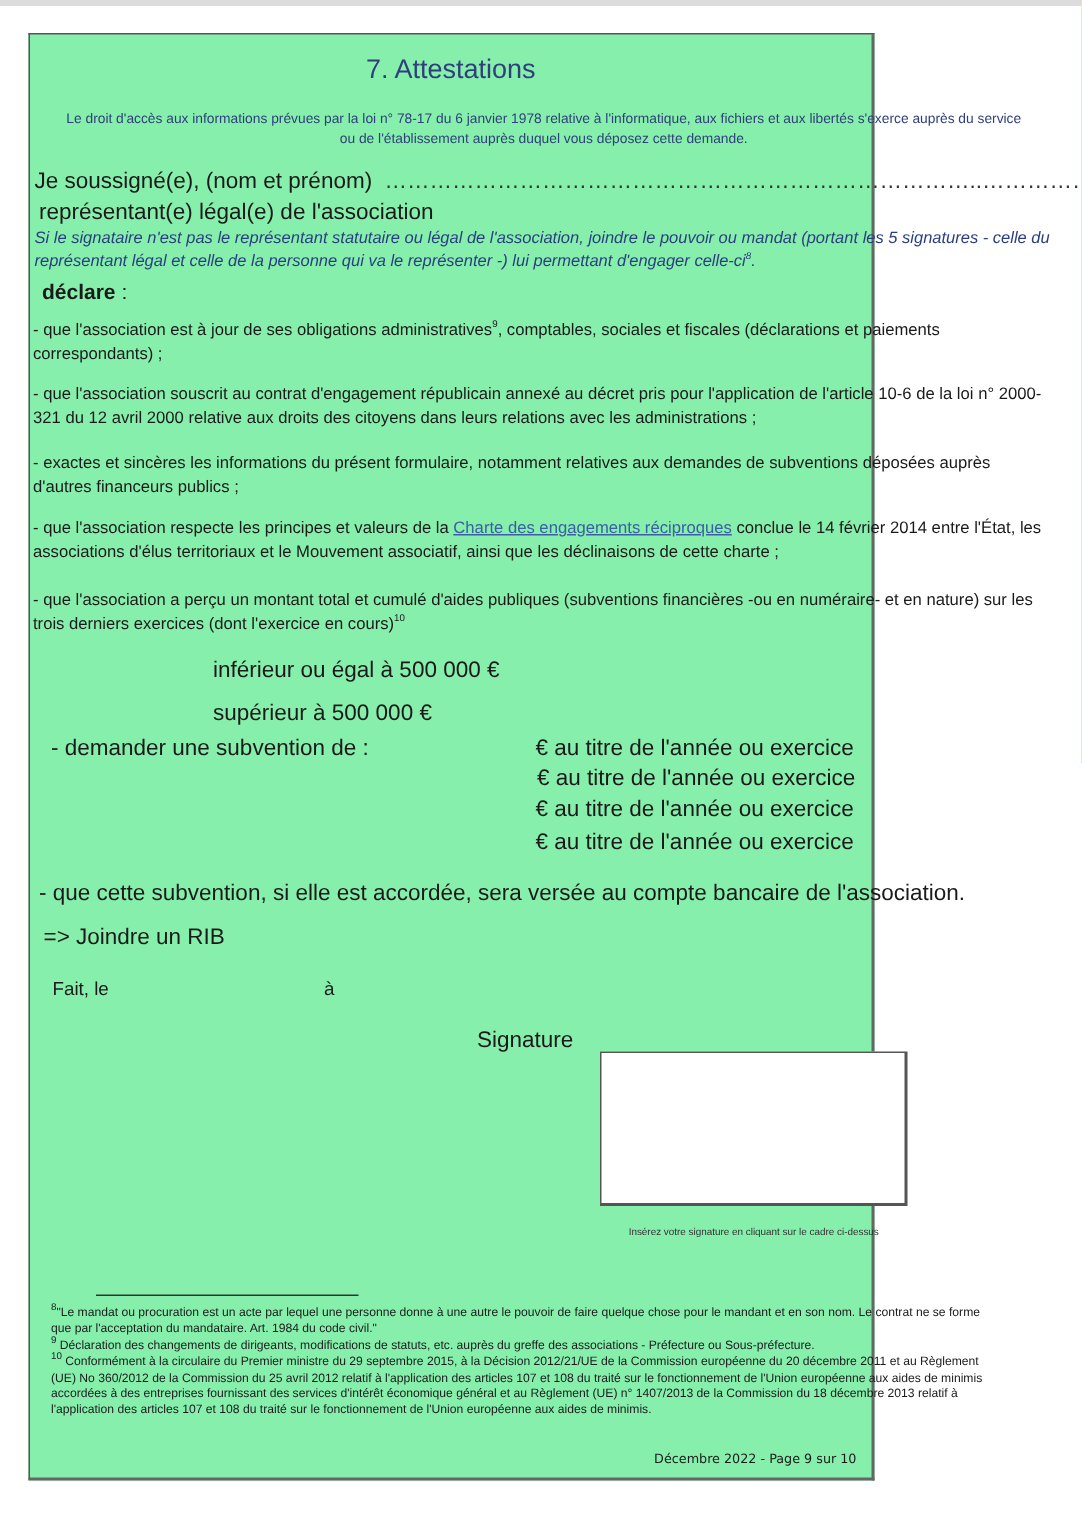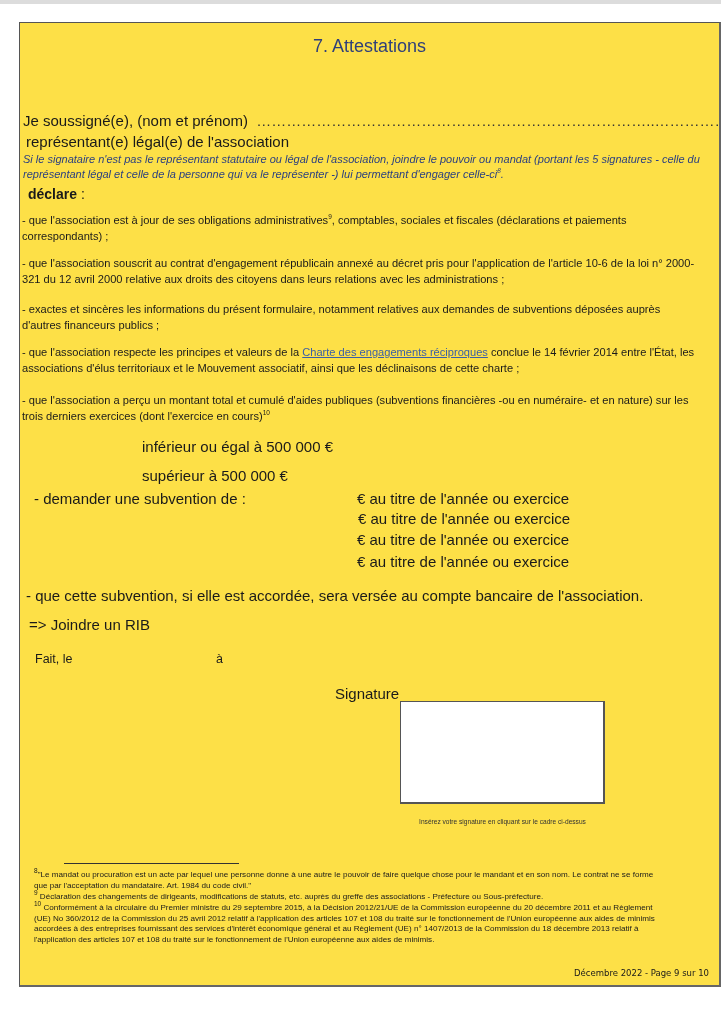--- a/index.html
+++ b/index.html
@@ -2,23 +2,23 @@
 <html><head>
   <meta charset="utf-8">
   <style>
     html, body { margin: 0; padding: 0; }
     body {
       width: 721px; height: 1024px; background: #ffffff; position: relative; overflow: hidden;
       font-family: "Liberation Sans", sans-serif; color: #1a1a1a;
     }
     .topbar { position: absolute; left: 0; top: 0; width: 721px; height: 4px; background: #dcdcdc; }
     .page {
-      position: absolute; left: 19px; top: 22px; width: 702px; height: 965px;
+      position: absolute; left: 19px; top: 22px; width: 564px; height: 965px;
       border: 1px solid #555; border-right: 2px solid #666; border-bottom: 2px solid #666;
-      box-sizing: border-box; background: #fde047;
+      box-sizing: border-box; background: #86efac;
     }
     .abs { position: absolute; white-space: nowrap; }
     .title { left: 0; width: 100%; top: 13px; text-align: center; font-size: 18px; color: #2f3f7a; }
     .notice { left: 20px; width: 645px; top: 50px; text-align: center; font-size: 9.2px; line-height: 13px; color: #2f3f7a; white-space: normal; }
     .t12 { font-size: 15px; }
     .dots { color: #333; letter-spacing: 0px; }
     .italic { font-style: italic; color: #2a3f80; font-size: 11px; line-height: 15px; white-space: normal; }
     .declare { font-size: 14px; font-weight: bold; }
     .declare-colon { font-weight: normal; }
     .para { font-size: 11.1px; line-height: 16px; white-space: normal; width: 680px; }
@@ -31,20 +31,21 @@
     .pageno { right: 10px; top: 945px; font-size: 8.5px; color: #1a1a1a; font-family: "DejaVu Sans", sans-serif; }
   </style>
 </head>
 <body>
 
 <div class="topbar"></div>
 
 <div class="page">
 
   <div class="abs title">7. Attestations</div>
+  <div class="abs notice">Le droit d'accès aux informations prévues par la loi n° 78-17 du 6 janvier 1978 relative à l'informatique, aux fichiers et aux libertés s'exerce auprès du service ou de l'établissement auprès duquel vous déposez cette demande.</div>
 
   <div class="abs t12" style="left:3px; top:89px;">
     <span>Je soussigné(e), (nom et prénom)</span>
     <span class="dots" style="margin-left:4px;">……………………………………………………………………..……………………..........</span>
   </div>
 
   <div class="abs t12" style="left:6px; top:110px;">représentant(e) légal(e) de l'association</div>
 
   <div class="abs italic" style="left:3px; top:129px; width:680px;">
     <span>Si le signataire n'est pas le représentant statutaire ou légal de l'association, joindre le pouvoir ou mandat (portant les 5 signatures - celle du représentant légal et celle de la personne qui va le représenter -) lui permettant d'engager celle-ci</span><sup>8</sup><span>.</span>
@@ -94,21 +95,21 @@
 
   <div class="abs t12" style="left:6px; top:564px;text-align:right;">- que cette subvention, si elle est accordée, sera versée au compte bancaire de l'association.</div>
 
   <div class="abs t12" style="left:9px; top:593px;">=&gt; Joindre un RIB</div>
 
   <div class="abs" style="left:15px; top:629px; font-size:12.5px;">Fait, le</div>
   <div class="abs" style="left:70px; top:625px; width:110px; height:20px;"></div>
   <div class="abs" style="left:196px; top:629px; font-size:12.5px;">à</div>
   <div class="abs" style="left:212px; top:625px; width:150px; height:20px;"></div>
 
-  <div class="abs t12" style="left:298px; top:662px;margin-left:17px;">Signature</div>
+  <div class="abs t12" style="left:298px; top:662px;">Signature</div>
 
   <div class="abs sig-box"></div>
   <div class="abs sig-hint">Insérez votre signature en cliquant sur le cadre ci-dessus</div>
 
   <div class="abs fn-rule"></div>
 
   <div class="abs footnote" style="left:14px; top:847px;">
     <sup>8</sup><span>"Le mandat ou procuration est un acte par lequel une personne donne à une autre le pouvoir de faire quelque chose pour le mandant et en son nom. Le contrat ne se forme que par l'acceptation du mandataire. Art. 1984 du code civil."</span>
   </div>
   <div class="abs footnote" style="left:14px; top:869px;">

